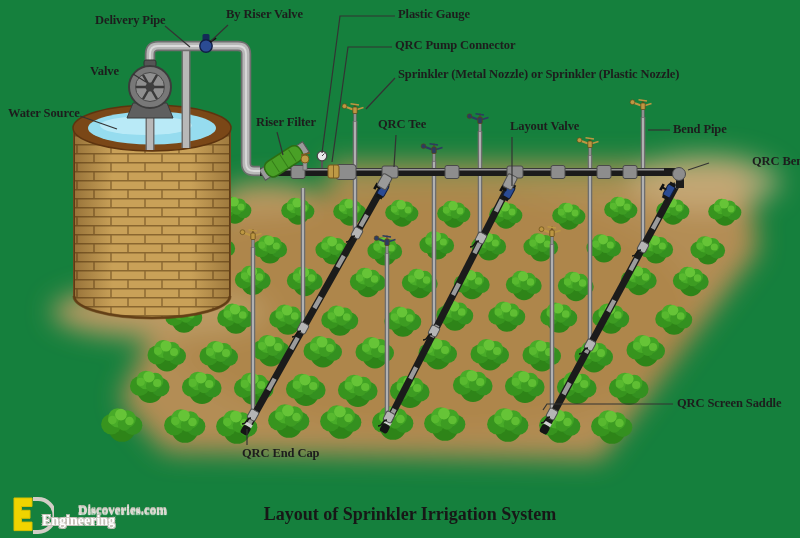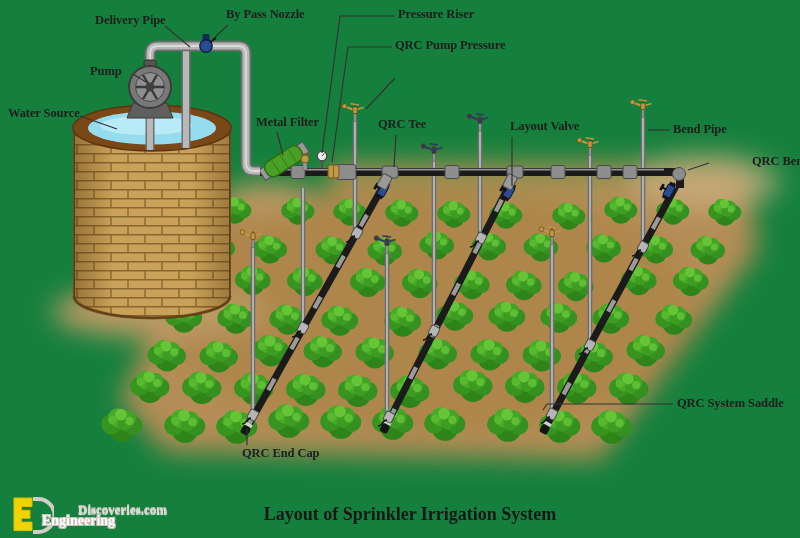--- a/index.html
+++ b/index.html
@@ -327,31 +327,32 @@
     <path d="M396,135 L394,167"></path>
     <path d="M512,137 V186"></path>
     <path d="M670,130 H648"></path>
     <path d="M709,163 L688,170"></path>
     <path d="M673,404 H547 L543,410"></path>
     <path d="M247,445 V429"></path>
   </g>
 </svg>
 
 <div class="lbl" style="left:95px;top:14px">Delivery Pipe</div>
-<div class="lbl" style="left:226px;top:8px">By Pass Nozzle</div>
-<div class="lbl" style="left:90px;top:65px">Pump</div>
+<div class="lbl" style="left:226px;top:8px">By Riser Valve</div>
+<div class="lbl" style="left:90px;top:65px">Valve</div>
 <div class="lbl" style="left:8px;top:107px">Water Source</div>
-<div class="lbl" style="left:256px;top:116px">Metal Filter</div>
-<div class="lbl" style="left:398px;top:8px">Pressure Riser</div>
-<div class="lbl" style="left:395px;top:39px">QRC Pump Pressure</div>
+<div class="lbl" style="left:256px;top:116px">Riser Filter</div>
+<div class="lbl" style="left:398px;top:8px">Plastic Gauge</div>
+<div class="lbl" style="left:395px;top:39px">QRC Pump Connector</div>
+<div class="lbl" style="left:398px;top:68px">Sprinkler (Metal Nozzle) or Sprinkler (Plastic Nozzle)</div>
 <div class="lbl" style="left:378px;top:118px">QRC Tee</div>
 <div class="lbl" style="left:510px;top:120px">Layout Valve</div>
 <div class="lbl" style="left:673px;top:123px">Bend Pipe</div>
 <div class="lbl" style="left:752px;top:155px">QRC Bend</div>
-<div class="lbl" style="left:677px;top:397px">QRC System Saddle</div>
+<div class="lbl" style="left:677px;top:397px">QRC Screen Saddle</div>
 <div class="lbl" style="left:242px;top:447px">QRC End Cap</div>
 
 <div id="logo">
   <svg class="mark" width="46" height="40" viewBox="0 0 46 40">
     <path d="M25,3 h5 a15.5,15.5 0 0 1 0,33 h-5" fill="none" stroke="#d2cdc6" stroke-width="4"></path>
     <path d="M6,2 h18 v8.5 h-10.5 v3.8 h8.5 v8 h-8.5 v3.8 h10.5 v8.5 H6 Z" fill="#f0d400" stroke="#d9c000" stroke-width="1"></path>
   </svg>
   <span class="l1">Discoveries.com</span>
   <span class="l2">Engineering</span>
 </div>

